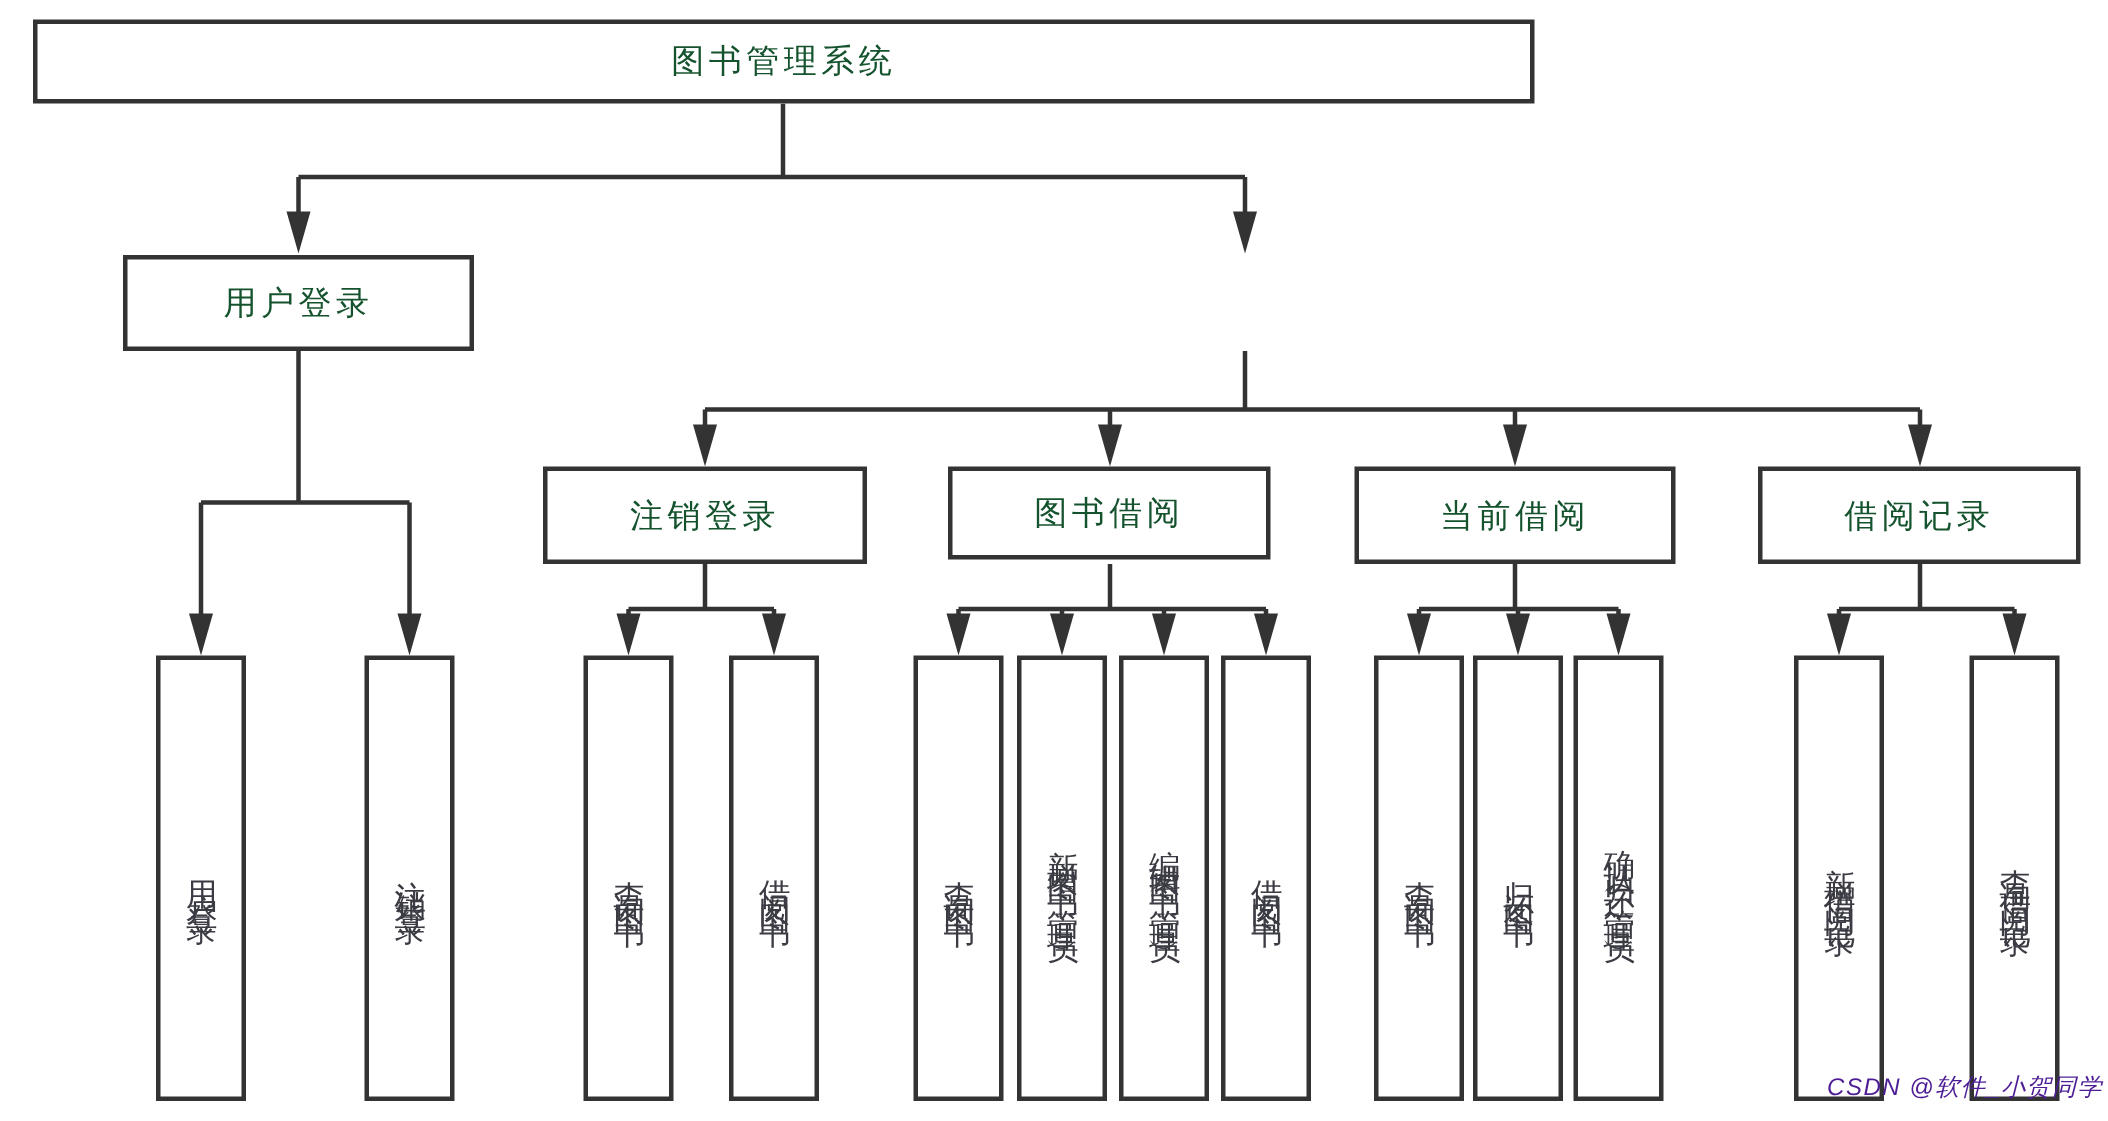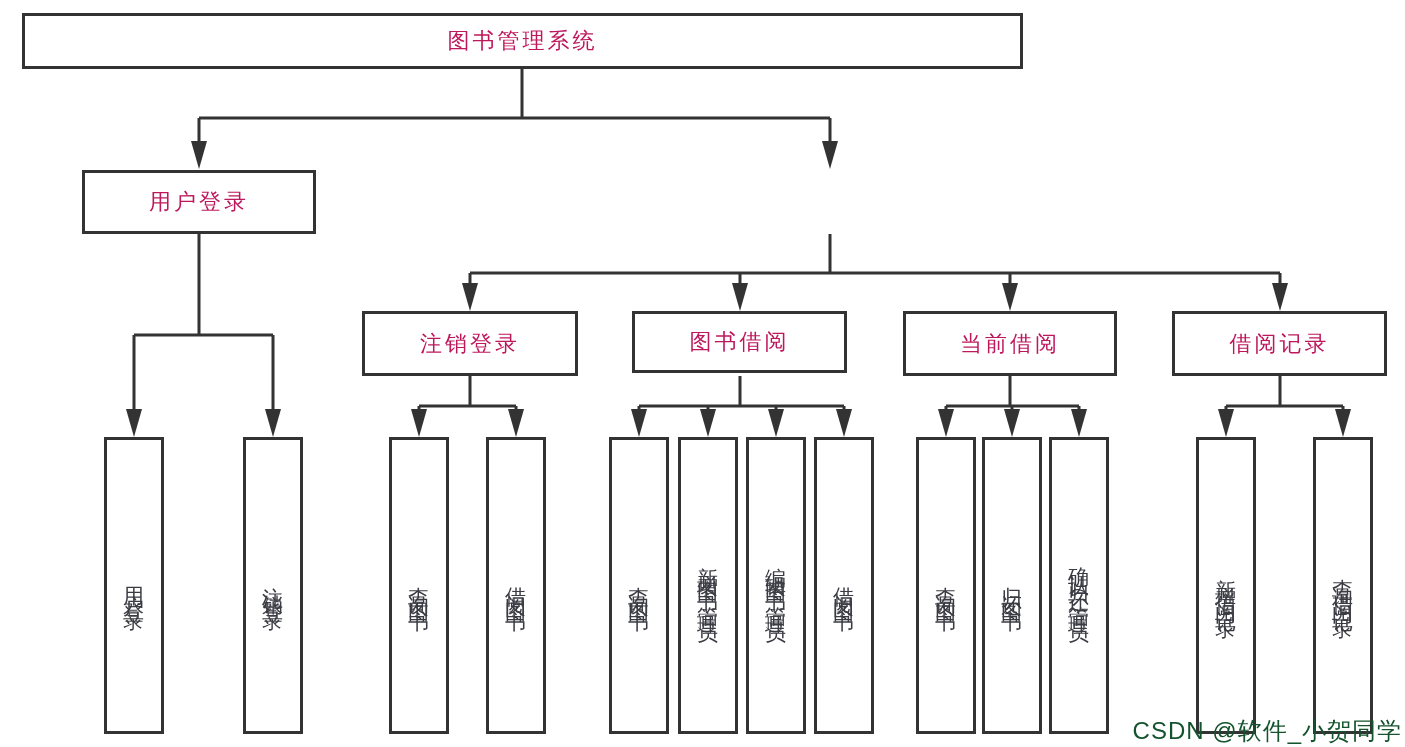--- a/index.html
+++ b/index.html
@@ -4,34 +4,34 @@
 <style>
   html,body{margin:0;padding:0;background:#ffffff;}
   .canvas{
     position:relative;width:1405px;height:747px;background:#ffffff;
     font-family:"Liberation Sans",sans-serif;overflow:hidden;
   }
   .wires{position:absolute;left:0;top:0;width:1405px;height:747px;}
   .node{
     position:absolute;box-sizing:border-box;border:3px solid #333333;background:#ffffff;
     display:flex;align-items:center;justify-content:center;
-    font-size:22px;letter-spacing:3px;color:#be185d;white-space:nowrap;z-index:2;
+    font-size:22px;letter-spacing:3px;color:#14532d;white-space:nowrap;z-index:2;
   }
   .leaf{
     position:absolute;top:437px;width:60px;height:297px;box-sizing:border-box;
     border:3px solid #333333;background:#ffffff;
     display:flex;align-items:center;justify-content:center;z-index:2;
   }
   .vtext{
     writing-mode:vertical-rl;text-orientation:mixed;
     font-size:21px;letter-spacing:8px;line-height:1.1;color:#3b3b44;
   }
   .watermark{
     position:absolute;top:715px;right:3px;z-index:3;
-    font-size:24px;letter-spacing:1px;color:#14532d;white-space:nowrap;
+    font-size:16px;letter-spacing:1px;color:#4c1d95;white-space:nowrap;font-style:italic;
   }
 </style>
 </head>
 <body>
 
 <div class="canvas">
 
   <svg class="wires" viewBox="0 0 1405 747" xmlns="http://www.w3.org/2000/svg" fill="none" stroke="#333333" stroke-width="3">
 
     <path d="M522,69 V118 M199,118 H830 M199,118 V145 M830,118 V145"></path>

